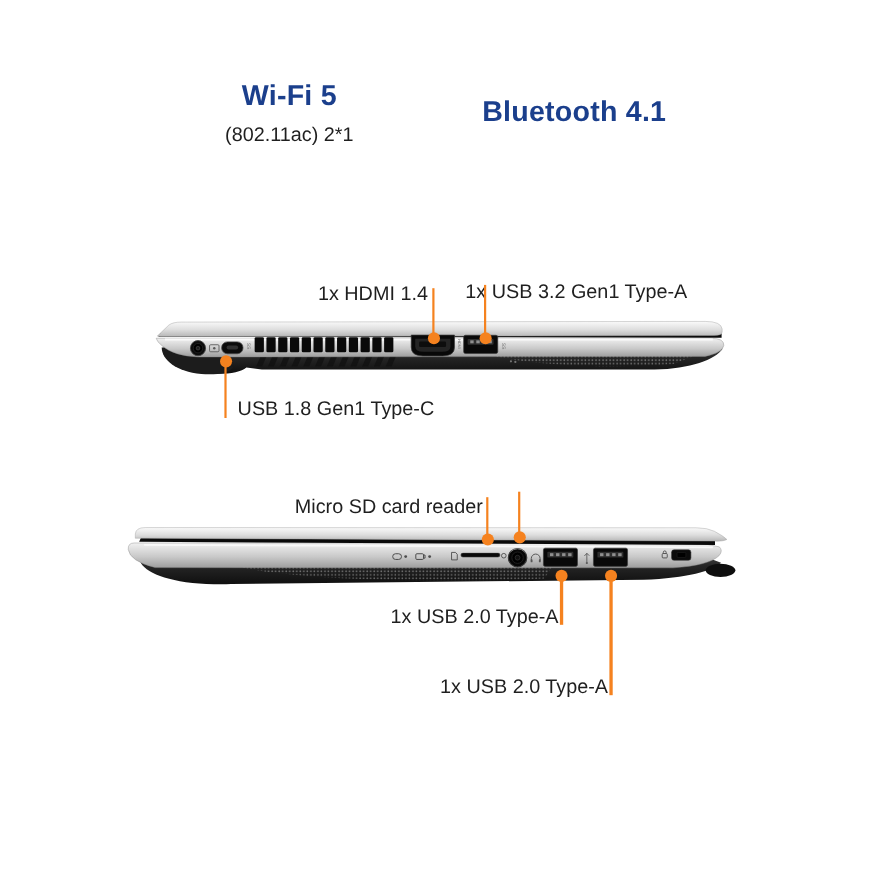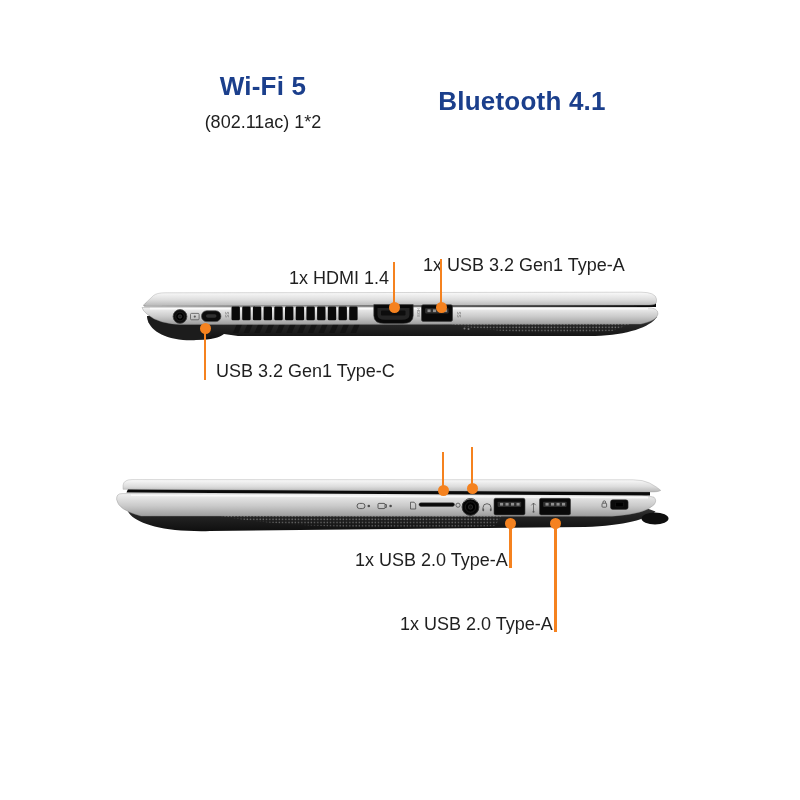--- a/index.html
+++ b/index.html
@@ -17,21 +17,21 @@
   svg{position:absolute;display:block;}
   .micro{font-family:"Liberation Sans",sans-serif;}
 </style>
 </head>
 <body>
 
 <div class="canvas" style="--orange: #F5821F; --blue: #1B3F8C; --label: #1F1F1F;">
 
   <div class="hblock" style="left:153px;top:71px;">
     <div class="htitle">Wi-Fi 5</div>
-    <div class="hsub">(802.11ac) 1*2</div>
+    <div class="hsub">(802.11ac) 2*1</div>
   </div>
   <div class="hblock" style="left:412px;top:86px;">
     <div class="htitle">Bluetooth 4.1</div>
   </div>
 
   <svg style="left:130px;top:283px;" width="540" height="75" viewBox="130 283 540 75" role="img">
     <defs>
       <linearGradient id="lidG" x1="0" y1="0" x2="0" y2="1">
         <stop offset="0" stop-color="#fafafa"></stop>
           <stop offset="0.55" stop-color="#dddddd"></stop>
@@ -186,32 +186,33 @@
     <g stroke="#4a4a4a" fill="none" stroke-width="0.8">
       <rect x="602" y="503.2" width="4.6" height="4" rx="0.8"></rect>
       <path d="M603 503.2 v-1.1 a1.3 1.3 0 0 1 2.6 0 v1.1"></path>
     </g>
     <g>
       <rect x="610.5" y="499.8" width="17.6" height="9.6" rx="2.2" fill="#0b0b0b" stroke="#383838" stroke-width="0.5"></rect>
       <rect x="615.5" y="502.2" width="8" height="4.6" rx="1" fill="#000000" stroke="#2c2c2c" stroke-width="0.4"></rect>
     </g>
   </svg>
 
-  <div class="plabel" style="left:289px;top:257px;margin-top:11px;">1x HDMI 1.4</div>
+  <div class="plabel" style="left:289px;top:257px;">1x HDMI 1.4</div>
   <div class="lead" style="left:392.7px;top:262px;height:42px;"></div>
   <div class="dot" style="left:388.5px;top:302px;"></div>
 
   <div class="plabel" style="left:423px;top:255px;">1x USB 3.2 Gen1 Type-A</div>
   <div class="lead" style="left:439.7px;top:259px;height:45px;"></div>
   <div class="dot" style="left:435.5px;top:302px;"></div>
 
   <div class="dot" style="left:199.5px;top:322.5px;"></div>
   <div class="lead" style="left:203.7px;top:330px;height:50px;"></div>
-  <div class="plabel" style="left:216px;top:361px;">USB 3.2 Gen1 Type-C</div>
-
+  <div class="plabel" style="left:216px;top:361px;">USB 1.8 Gen1 Type-C</div>
+
+  <div class="plabel" style="left:268px;top:450px;">Micro SD card reader</div>
   <div class="lead" style="left:441.7px;top:452px;height:35px;"></div>
   <div class="dot" style="left:437.5px;top:484.5px;"></div>
 
   <div class="lead" style="left:470.7px;top:447px;height:38px;"></div>
   <div class="dot" style="left:466.5px;top:483px;"></div>
 
   <div class="dot" style="left:505px;top:518px;"></div>
   <div class="lead" style="left:509.2px;top:526px;height:42px;"></div>
   <div class="plabel" style="left:355px;top:550px;">1x USB 2.0 Type-A</div>
 

